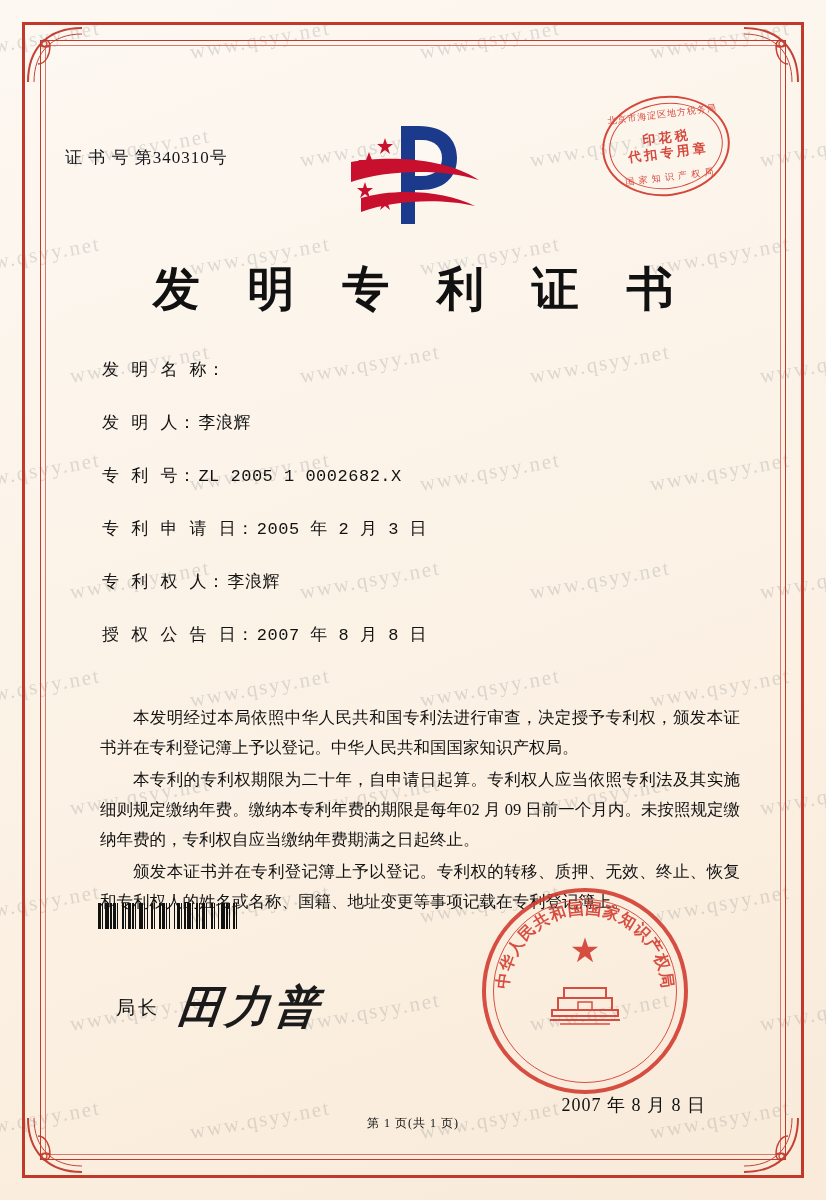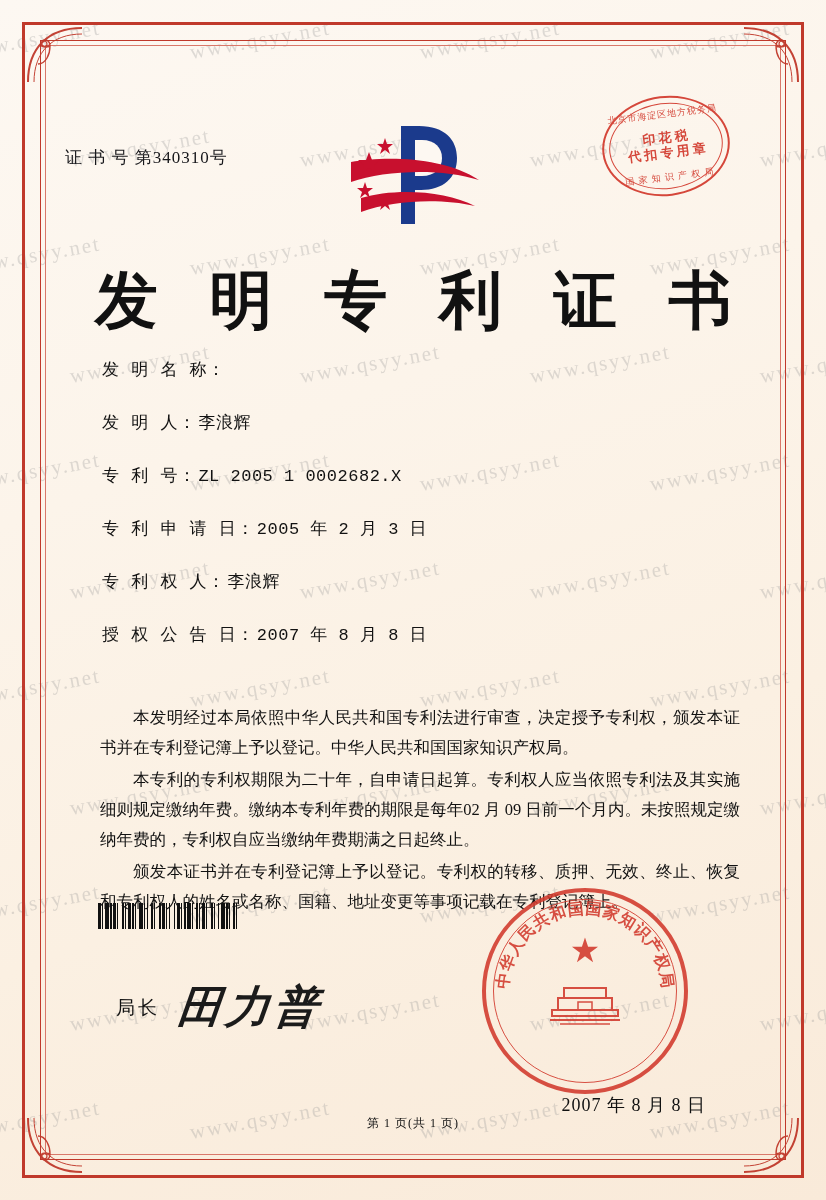--- a/index.html
+++ b/index.html
@@ -128,21 +128,21 @@
     font-size: 13px;
     line-height: 15px;
     font-weight: bold;
   }
 
   .doc-title {
     position: absolute;
     left: 0; right: 0;
     top: 200px;
     text-align: center;
-    font-size: 63px;
+    font-size: 47px;
     font-weight: bold;
     letter-spacing: 18px;
     text-indent: 18px;
     color: #111;
     font-family: "Liberation Serif", "DejaVu Serif", serif;
   }
 
   .fields {
     position: absolute;
     left: 42px;

